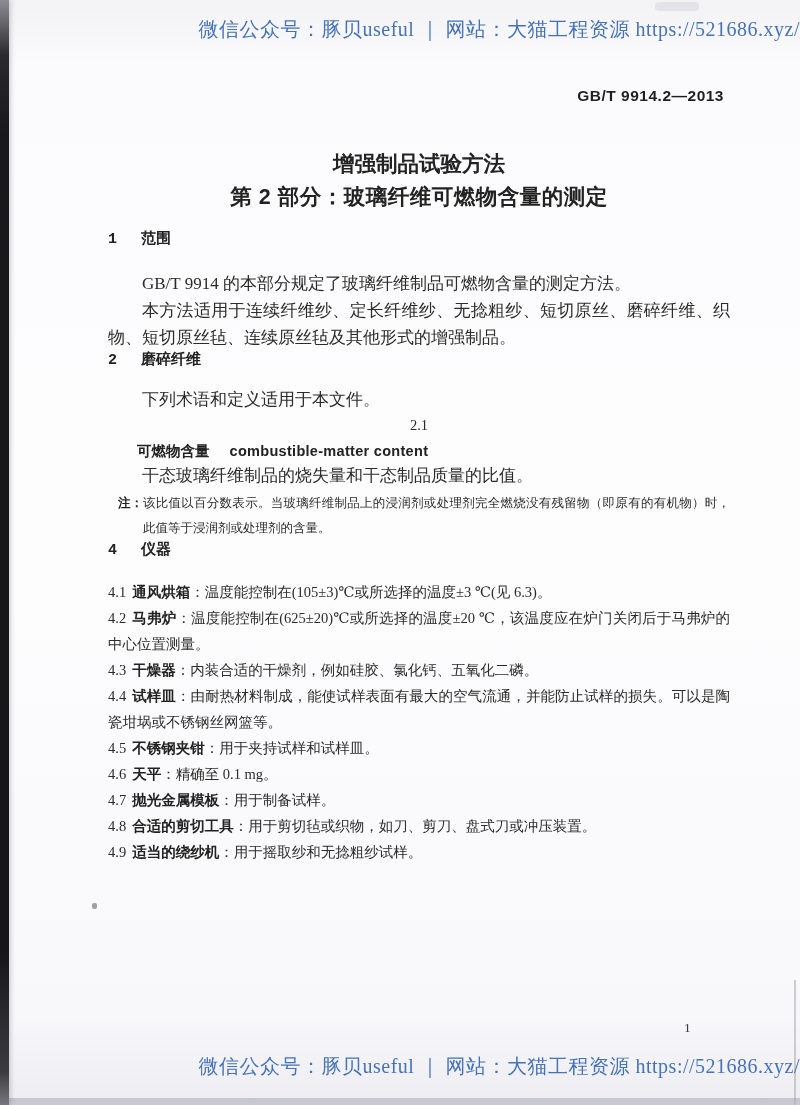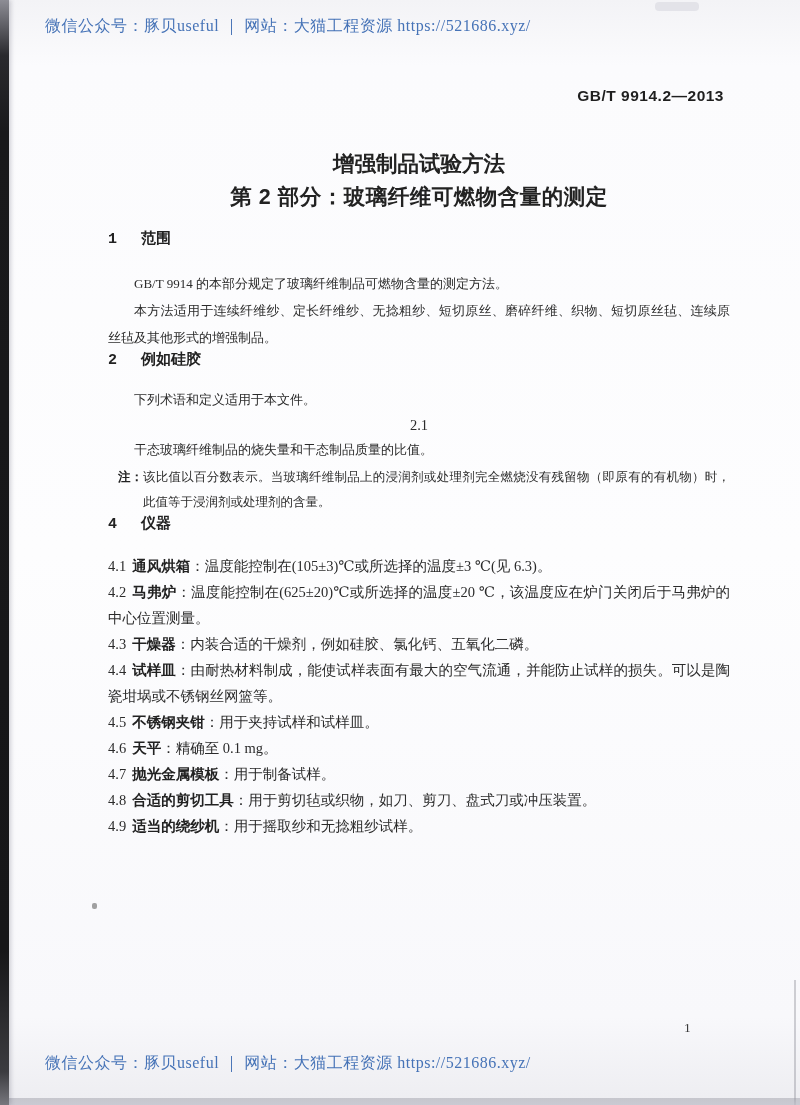--- a/index.html
+++ b/index.html
@@ -11,42 +11,42 @@
   
   .edge-bar{position:absolute;left:0;top:0;bottom:0;width:9px;z-index:5;
     background:linear-gradient(180deg,#8d8d95 0%,#2a2a2e 5%,#19191b 12%,#161618 86%,#3c3c40 97%,#77777d 100%);
     box-shadow:2px 0 4px rgba(80,80,100,.25);}
   .bottom-band{position:absolute;left:0;right:0;bottom:0;height:7px;z-index:4;
     background:linear-gradient(180deg,rgba(150,150,160,.45),rgba(190,190,200,.75));}
   .corner-mark{position:absolute;top:2px;left:655px;width:44px;height:9px;border-radius:4px;background:#dcdce3;opacity:.7;}
   .right-line{position:absolute;top:980px;bottom:0;right:4px;width:2px;background:rgba(140,140,150,.4);}
   .speck{position:absolute;left:92px;top:903px;width:5px;height:6px;border-radius:2px;background:#8a8a8a;opacity:.8;}
 
-  .wm{position:absolute;left:0;right:0;text-align:left;font-size:16px;letter-spacing:.5px;color:#4673b7;padding-left:45px;}
+  .wm{position:absolute;left:0;right:0;text-align:right;font-size:20px;letter-spacing:.5px;color:#4673b7;padding-left:45px;}
   .wm-top{top:16px;}
   .wm-bottom{top:1053px;}
 
   .doc-number{position:absolute;top:87px;right:76px;font-size:15.5px;font-weight:bold;
     font-family:"Liberation Sans","DejaVu Sans",sans-serif;color:#1f1f1f;letter-spacing:.5px;}
 
   .content{position:absolute;left:108px;top:140px;width:622px;}
 
   .title{margin:8px 0 16px 0;text-align:center;font-family:"Liberation Sans","DejaVu Sans",sans-serif;
     font-weight:bold;font-size:21.5px;line-height:33px;color:#222;}
   .title .t2{letter-spacing:.5px;}
 
   h2.sec-head{margin:0;font-family:Liberation Mono, monospace;
     font-weight:bold;font-size:15px;line-height:20px;color:#222;}
   h2 .h-no{display:inline-block;margin-right:15px;}
   .mt-s1{margin-top:42px;}
   .mt-s2{margin-top:13px;}
   .mt-s3{margin-top:10px;}
   .mt-s4{margin-top:11px;}
 
-  p{margin:0;font-size:13px;line-height:27px;text-align:justify;}
+  p{margin:0;font-size:17px;line-height:27px;text-align:justify;}
   .p-indent{text-indent:2em;}
   .p1{margin-top:20px;}
   .intro{margin-top:15px;}
   .term-no{margin-top:0;font-size:14.5px;line-height:24px;text-align:center;}
   .term-line{margin-top:2px;margin-left:2em;font-family:"Liberation Sans","DejaVu Sans",sans-serif;
     font-weight:bold;font-size:14.5px;line-height:24px;text-align:left;color:#222;}
   .term-line .en{margin-left:16px;letter-spacing:.3px;}
   .definition{margin-left:2em;line-height:26px;text-align:left;}
   .note{display:flex;margin-top:2px;margin-left:10px;font-size:12.5px;line-height:25px;}
   .note .note-label{font-weight:bold;flex:0 0 auto;font-family:"Liberation Sans","DejaVu Sans",sans-serif;color:#222;}
@@ -82,24 +82,28 @@
 
     <h2 class="sec-head mt-s1">
       <span class="h-no">1</span>
       <span class="h-title">范围</span>
     </h2>
     <p class="p-indent p1">GB/T 9914 的本部分规定了玻璃纤维制品可燃物含量的测定方法。</p>
     <p class="p-indent">本方法适用于连续纤维纱、定长纤维纱、无捻粗纱、短切原丝、磨碎纤维、织物、短切原丝毡、连续原丝毡及其他形式的增强制品。</p>
 
     <h2 class="sec-head mt-s2">
       <span class="h-no">2</span>
-      <span class="h-title">例如硅胶</span>
+      <span class="h-title">磨碎纤维</span>
     </h2>
     <p class="p-indent intro">下列术语和定义适用于本文件。</p>
     <p class="term-no">2.1</p>
+    <p class="term-line">
+      <span class="zh">可燃物含量</span>
+      <span class="en">combustible-matter content</span>
+    </p>
     <p class="definition">干态玻璃纤维制品的烧失量和干态制品质量的比值。</p>
     <div class="note">
       <span class="note-label">注：</span>
       <span class="note-text">该比值以百分数表示。当玻璃纤维制品上的浸润剂或处理剂完全燃烧没有残留物（即原有的有机物）时，此值等于浸润剂或处理剂的含量。</span>
     </div>
 
 
     <h2 class="sec-head mt-s4">
       <span class="h-no">4</span>
       <span class="h-title">仪器</span>

